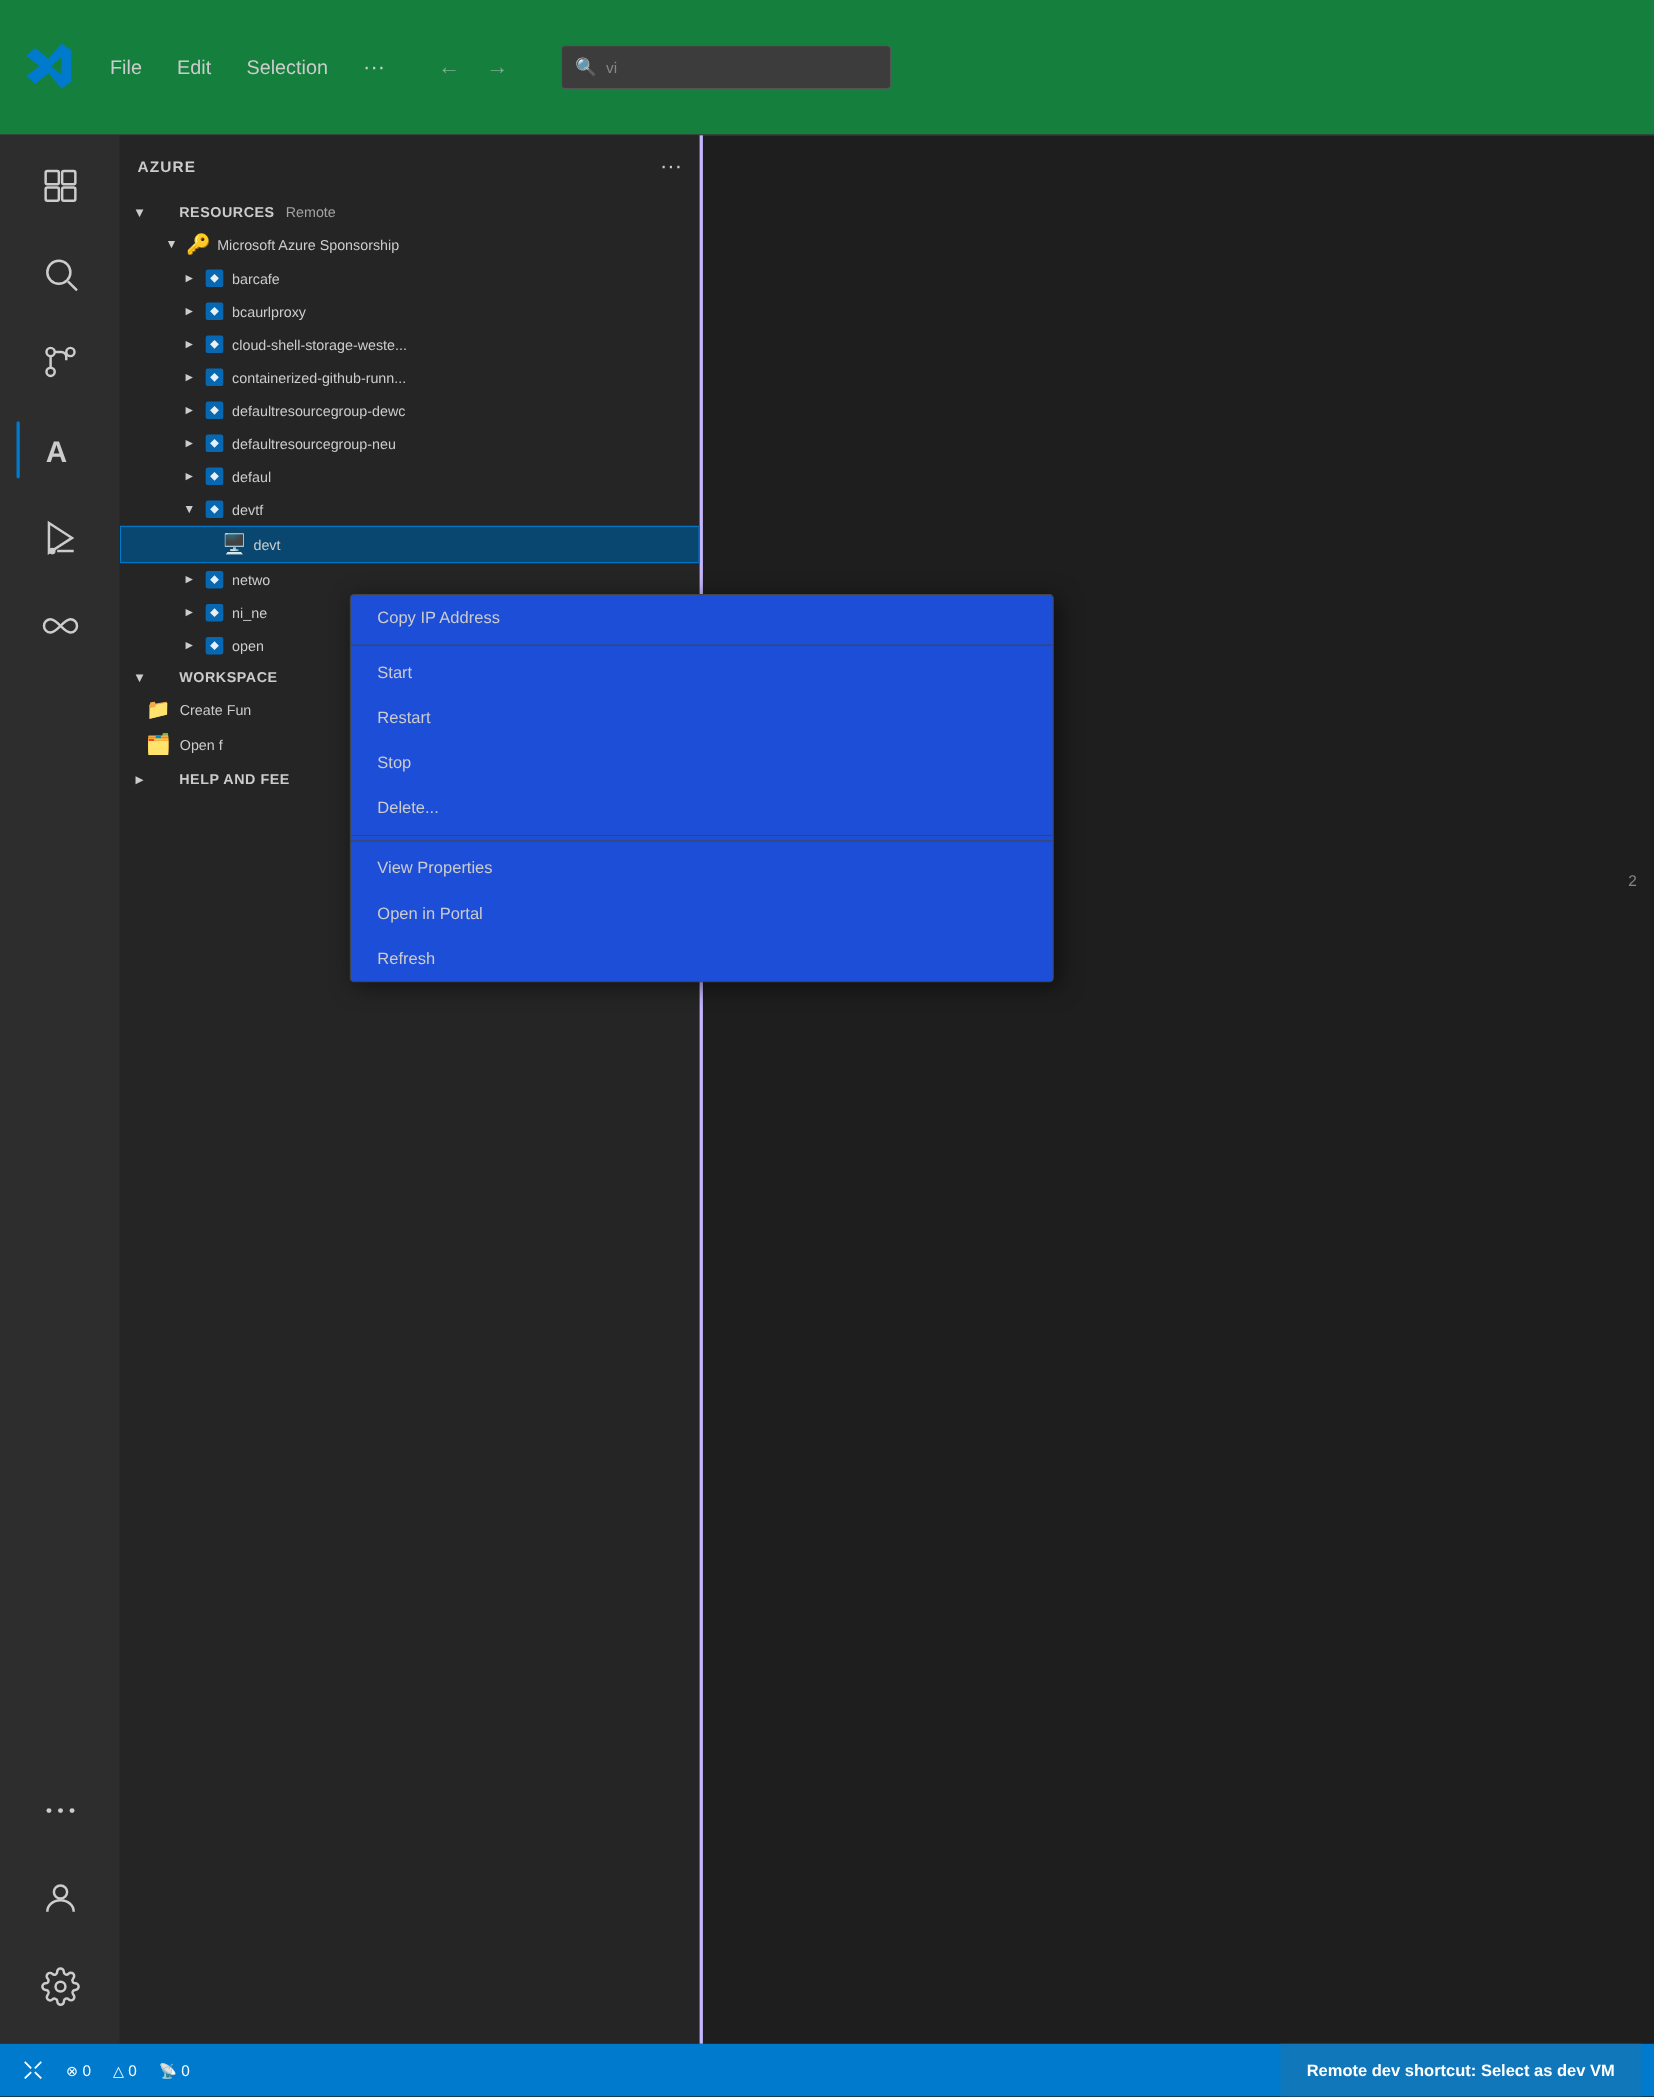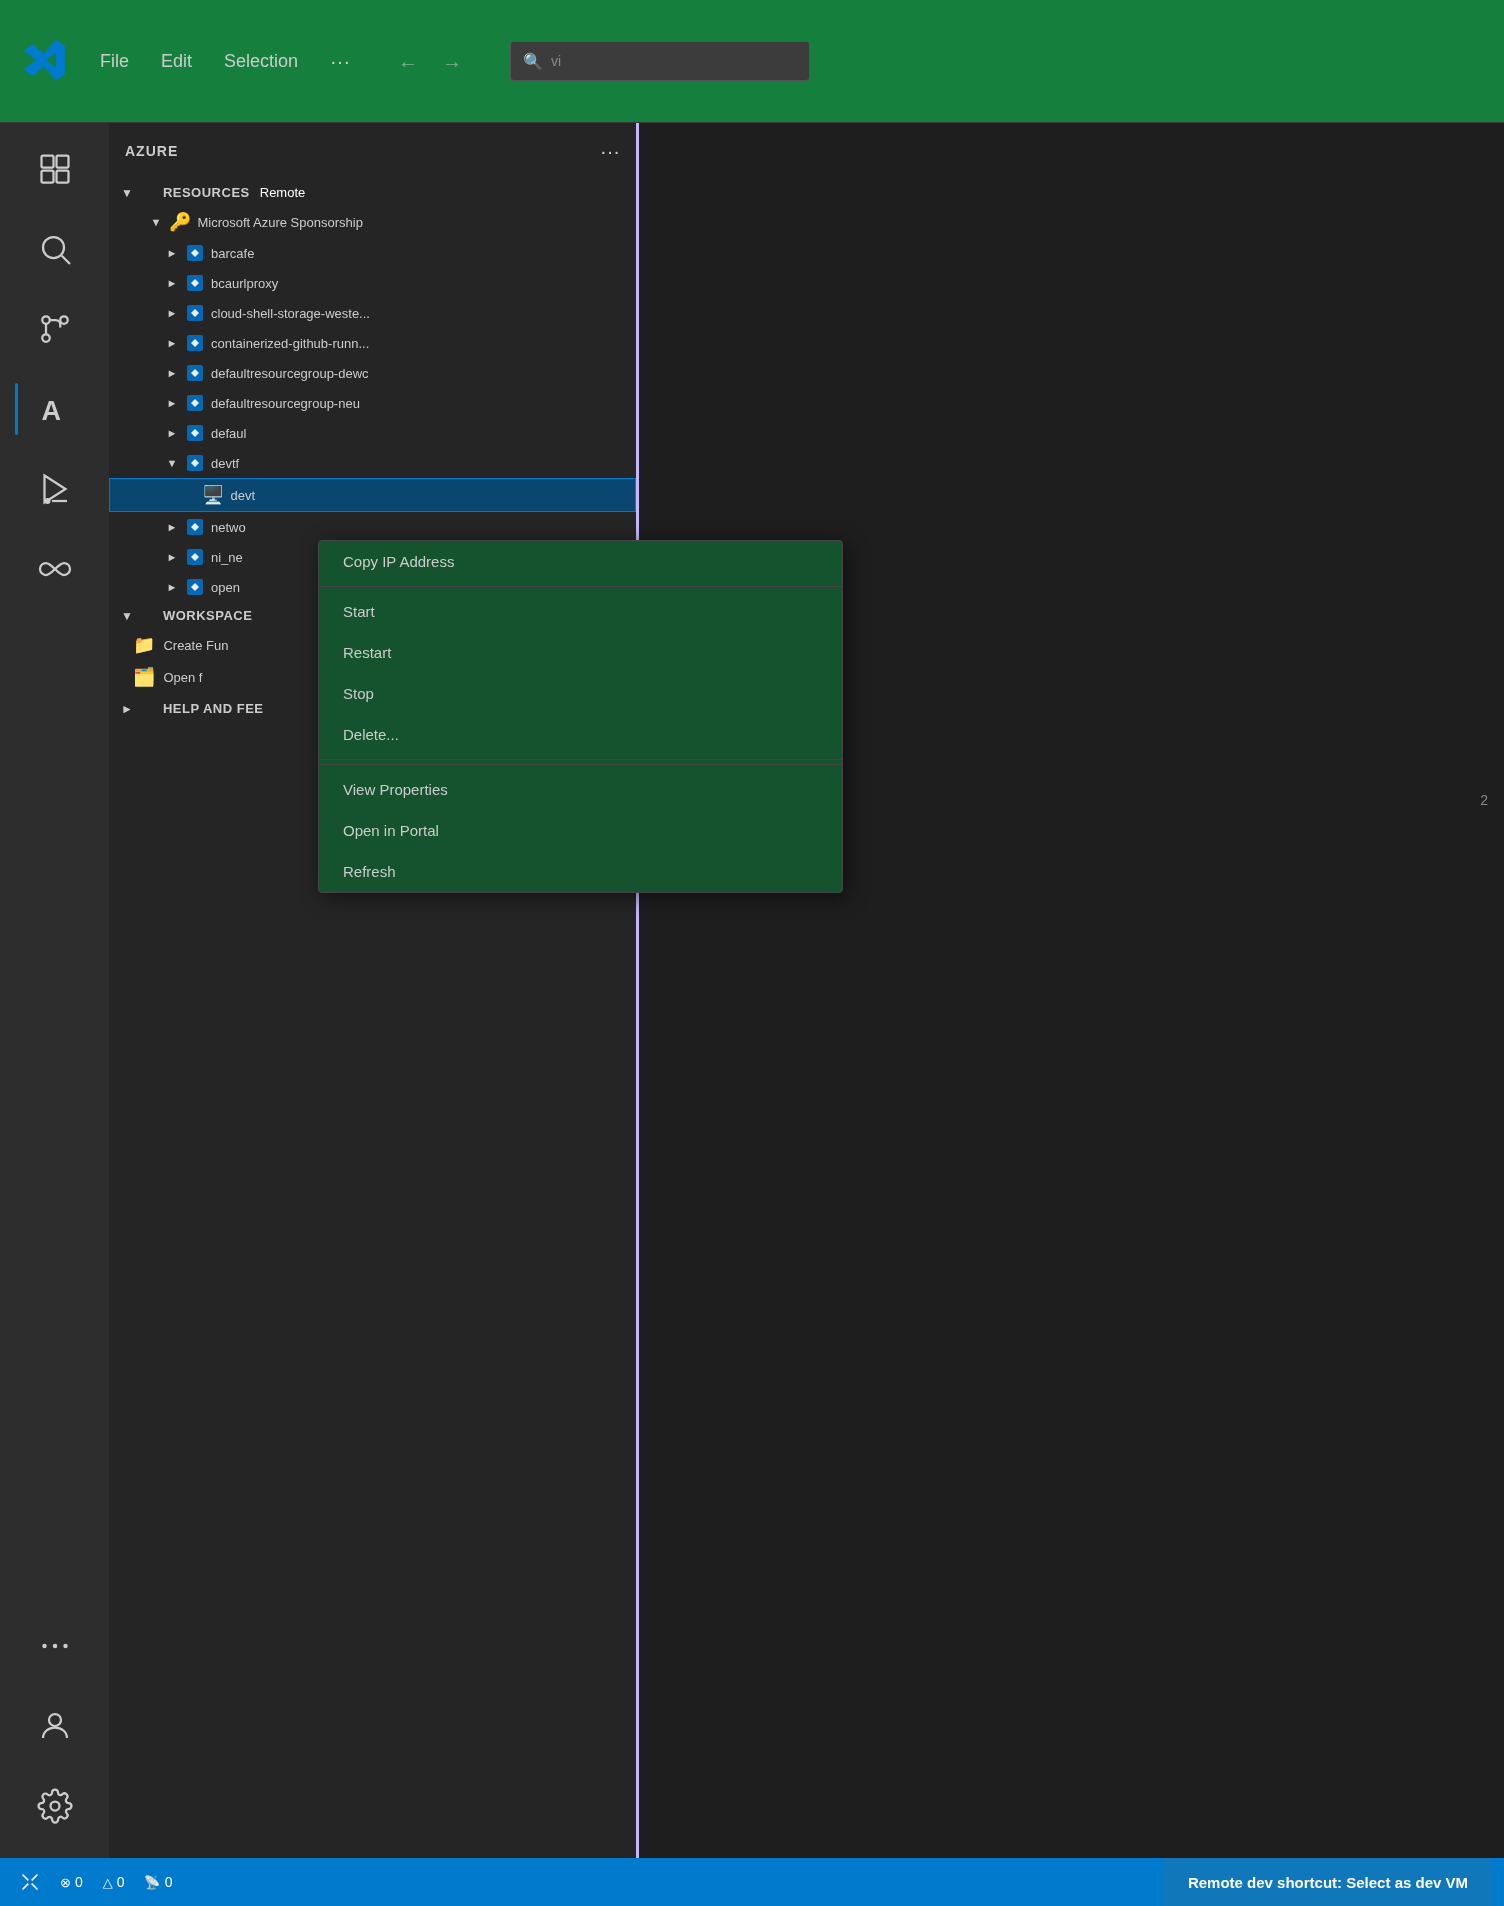--- a/index.html
+++ b/index.html
@@ -172,21 +172,21 @@
     }
     .section-label {
       font-size: 13px;
       font-weight: bold;
       color: #cccccc;
       letter-spacing: 0.5px;
       padding-left: 24px;
     }
     .section-sublabel {
       font-size: 13px;
-      color: #ffffff;
+      color: #a3a3a3;
       margin-left: 4px;
     }
 
     .tree-item {
       display: flex;
       align-items: center;
       padding: 5px 8px 5px 24px;
       cursor: pointer;
       gap: 6px;
       position: relative;
@@ -250,22 +250,22 @@
       padding: 8px 8px 8px 12px;
       cursor: pointer;
       gap: 6px;
     }
 
     
     .context-menu {
       position: absolute;
       top: 540px;
       left: 318px;
-      width: 525px;
-      background: #14532d;
+      width: 640px;
+      background: #1d4ed8;
       border: 1px solid #454545;
       border-radius: 4px;
       z-index: 1000;
       box-shadow: 4px 4px 20px rgba(0,0,0,0.5);
       overflow: hidden;
     }
     .context-menu-item {
       padding: 12px 24px;
       font-size: 15px;
       color: #cccccc;

